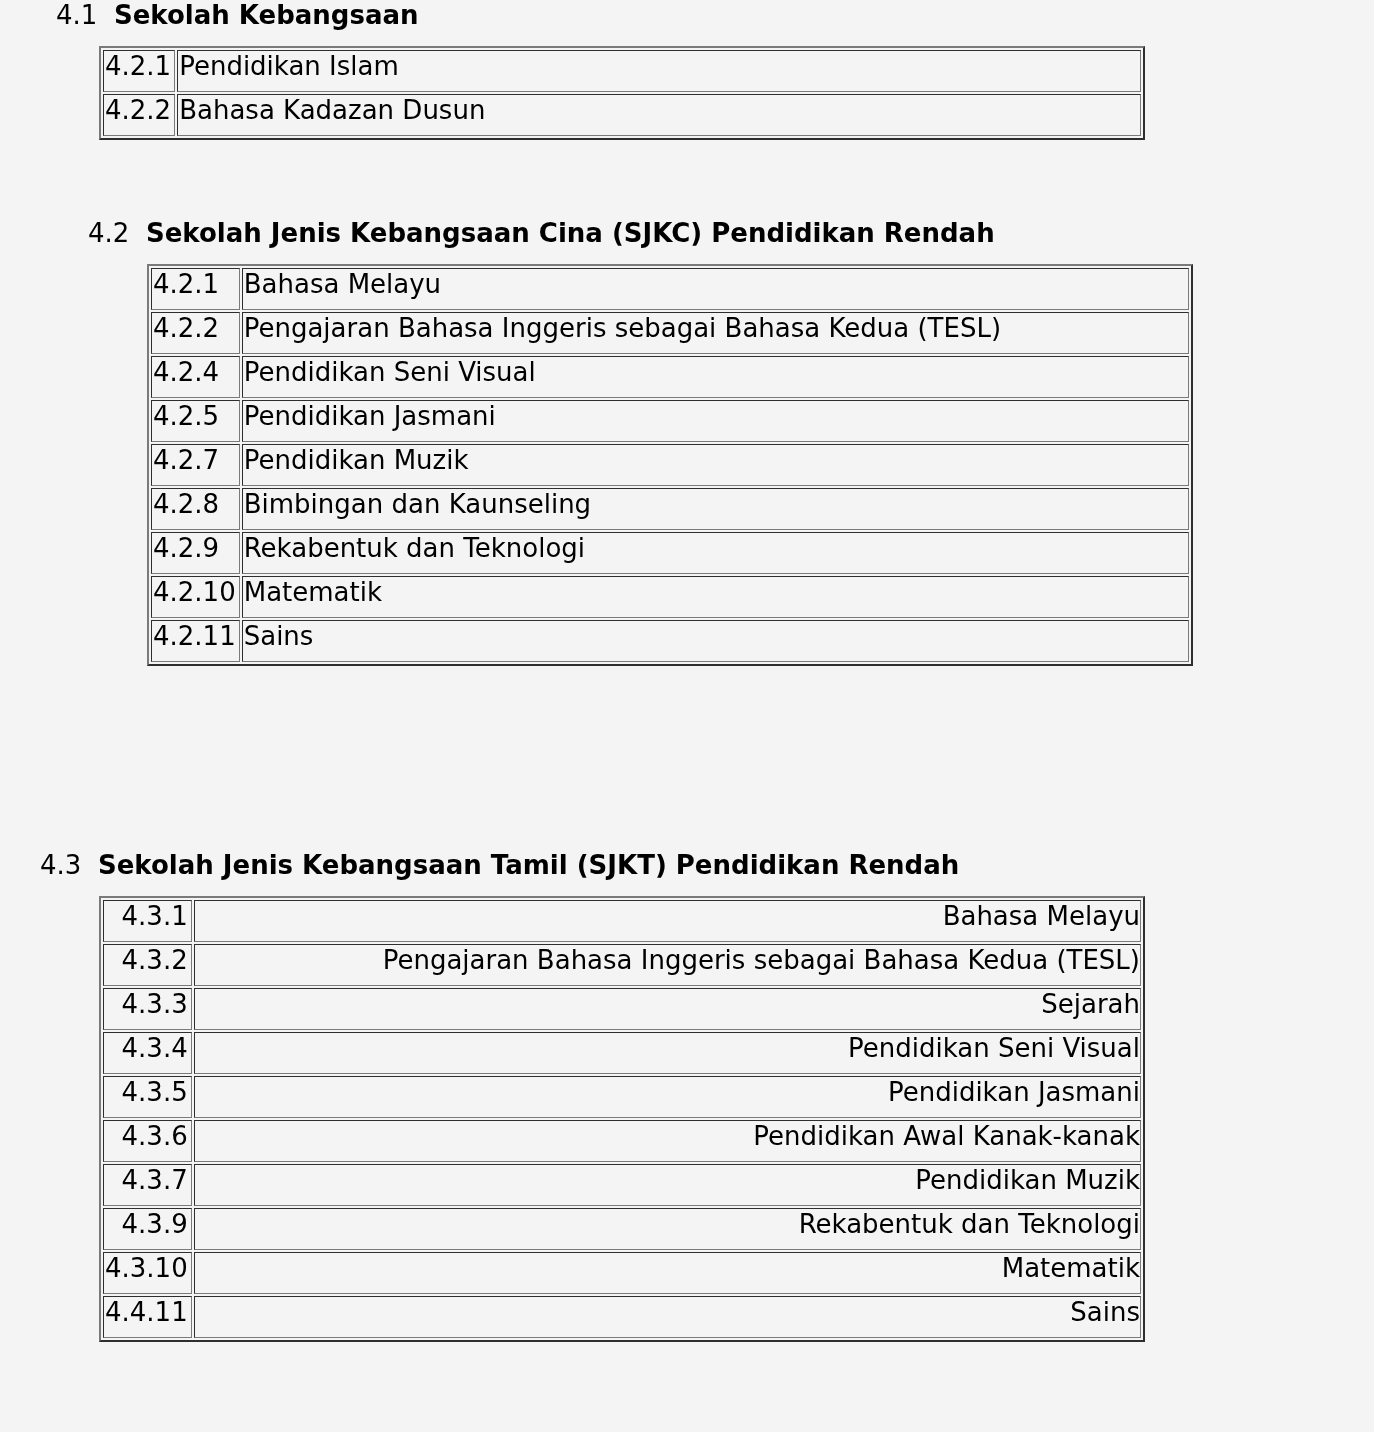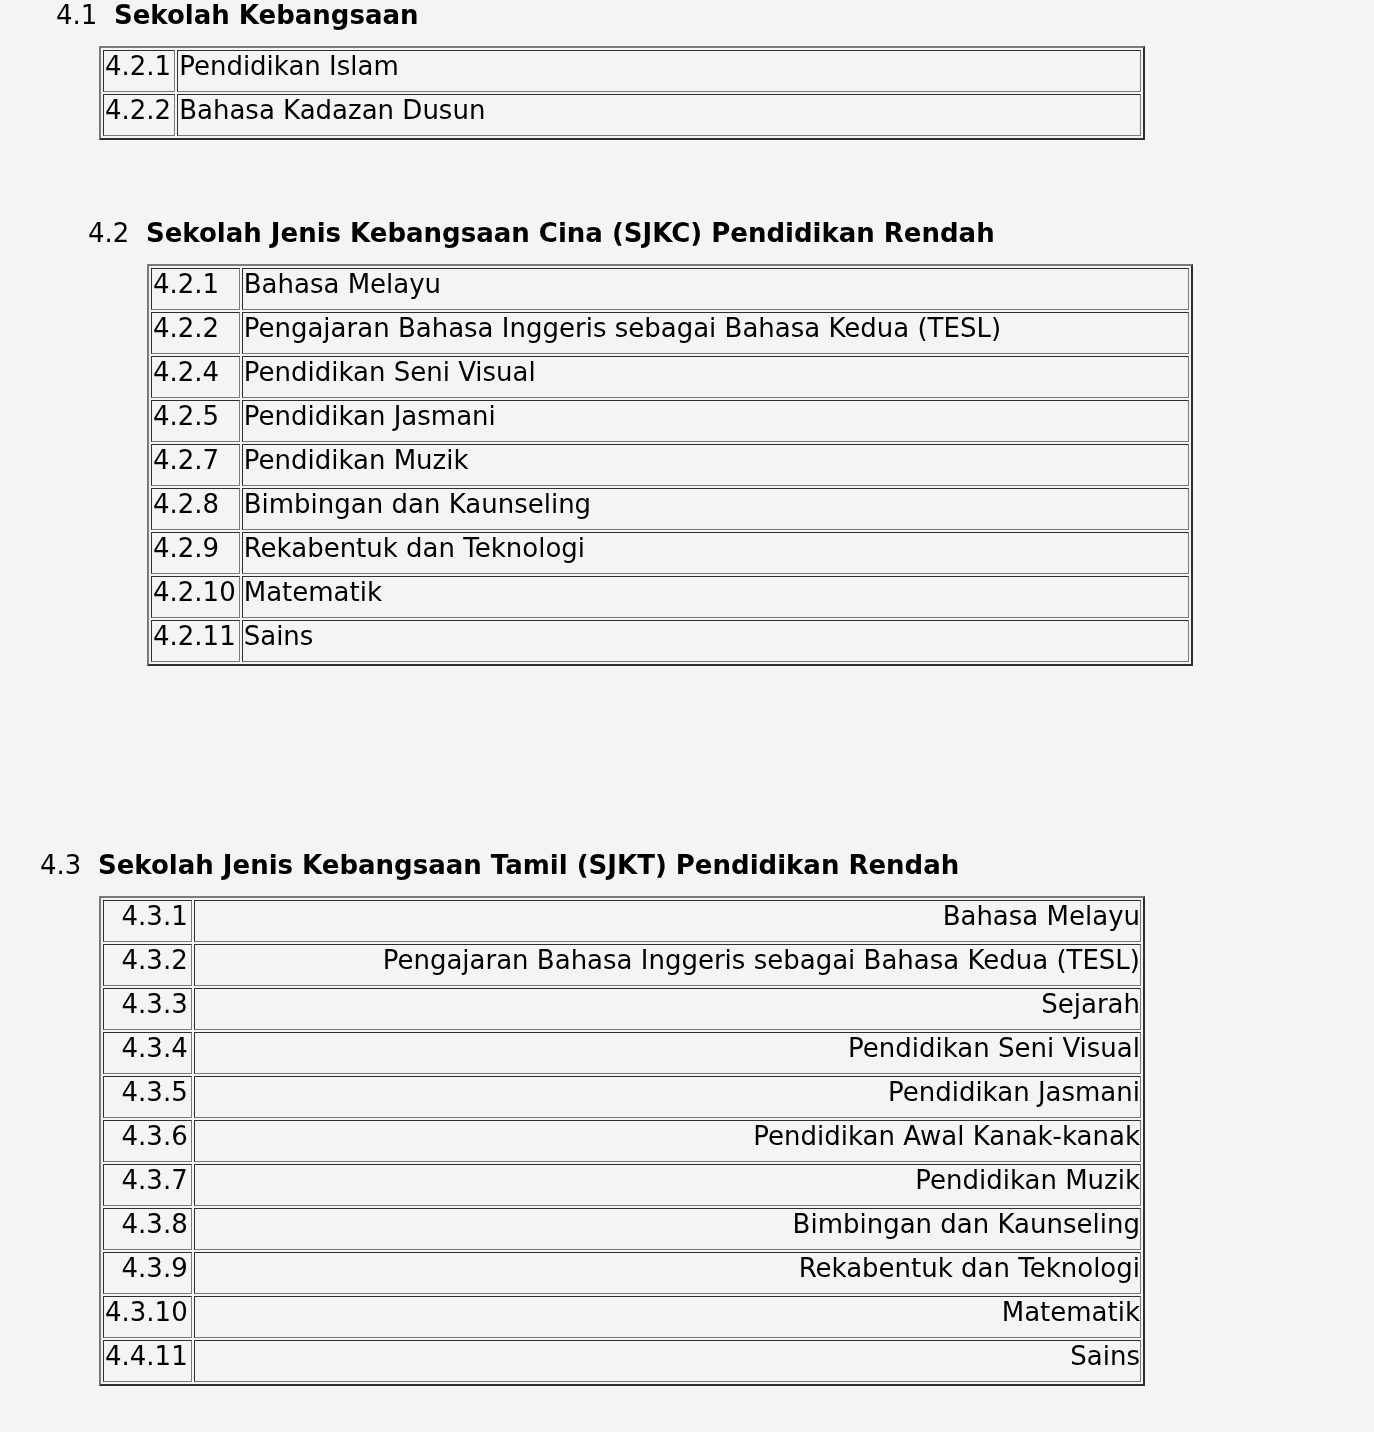--- a/index.html
+++ b/index.html
@@ -174,24 +174,20 @@
         </tr>
         <tr>
           <td class="code">4.3.6</td>
           <td class="subject">Pendidikan Awal Kanak-kanak</td>
         </tr>
         <tr>
           <td class="code">4.3.7</td>
           <td class="subject">Pendidikan Muzik</td>
         </tr>
         <tr>
-          <td class="code">4.3.8</td>
-          <td class="subject">Bimbingan dan Kaunseling</td>
-        </tr>
-        <tr>
           <td class="code">4.3.9</td>
           <td class="subject">Rekabentuk dan Teknologi</td>
         </tr>
         <tr>
           <td class="code">4.3.10</td>
           <td class="subject">Matematik</td>
         </tr>
         <tr>
           <td class="code">4.4.11</td>
           <td class="subject">Sains</td>

